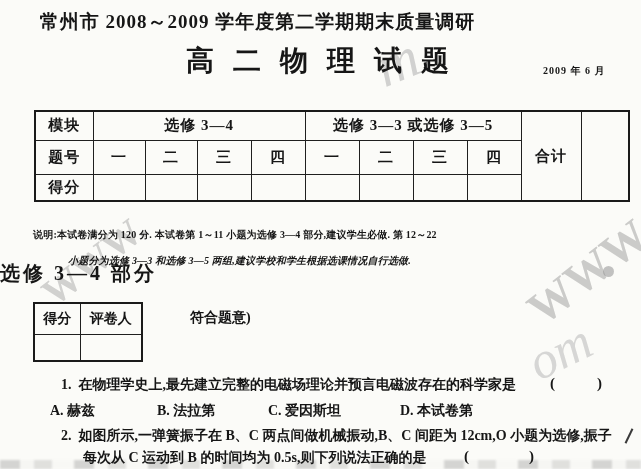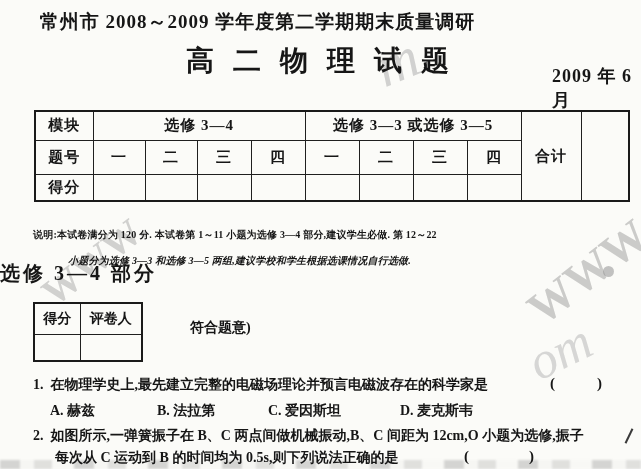--- a/index.html
+++ b/index.html
@@ -15,21 +15,21 @@
   .title-line1 {
     position:absolute; top:9px; left:0; width:515px;
     text-align:center; font-size:19px; font-weight:700; letter-spacing:1px;
   }
   .title-line2 {
     position:absolute; top:42px; left:0; width:641px;
     text-align:center; font-size:28px; font-weight:700; letter-spacing:6px;
   }
   .exam-date {
     position:absolute; top:64px; left:543px;
-    font-size:18px; font-weight:600; letter-spacing:1px;margin-left:9px;
+    font-size:10px; font-weight:600; letter-spacing:1px;
   }
   
   table.score-table {
     position:absolute; top:110px; left:34px;
     border-collapse:collapse; table-layout:fixed; width:590px;
     border:2px solid #1a1a1a;
   }
   table.score-table td {
     border:1.5px solid #1f1f1f;
     text-align:center; vertical-align:middle;
@@ -62,23 +62,23 @@
     border:1.5px solid #1f1f1f; text-align:center; vertical-align:middle;
     font-size:14px; font-weight:700; white-space:nowrap; overflow:hidden;
   }
   table.grader-box tr.gr1 td { height:31px; }
   table.grader-box tr.gr2 td { height:27px; }
   
   .part1 {
     position:absolute; top:304px; left:157px; width:480px;
     font-size:14px; font-weight:700; line-height:27px; white-space:nowrap;
   }
-  .part1 .l2 { padding-left:33px;margin-top:10px; }
-  
-  .qline { position:absolute; font-size:14px; font-weight:600; white-space:nowrap; }
+  .part1 .l2 { padding-left:33px; }
+  
+  .qline { position:absolute; font-size:14px; font-weight:600; white-space:nowrap;margin-left:28px; }
   .q-num { display:inline-block; margin-right:7px; }
   .bracket {
     position:absolute; display:flex; justify-content:space-between;
     font-size:15px; font-weight:600;
   }
   .options-row { position:absolute; top:402px; left:5px; width:641px; height:20px; }
   .options-row span {
     position:absolute; font-size:14px; font-weight:600; white-space:nowrap;
   }
   .opt-a { left:45px; } .opt-b { left:152px; } .opt-c { left:263px; } .opt-d { left:395px; }
@@ -205,21 +205,21 @@
     <span class="q-num">1.</span><span>在物理学史上,最先建立完整的电磁场理论并预言电磁波存在的科学家是</span>
   </div>
   <div class="bracket" style="top:375px; left:550px; width:52px;">
     <span>(</span>
     <span>)</span>
   </div>
   <div class="options-row">
     <span class="opt-a">A. 赫兹</span>
     <span class="opt-b">B. 法拉第</span>
     <span class="opt-c">C. 爱因斯坦</span>
-    <span class="opt-d">D. 麦克斯韦</span>
+    <span class="opt-d">D. 本试卷第</span>
   </div>
 
   <div class="qline" style="top:427px; left:33px;">
     <span class="q-num">2.</span><span>如图所示,一弹簧振子在 B、C 两点间做机械振动,B、C 间距为 12cm,O 小题为选修,振子</span>
   </div>
   <div class="qline" style="top:449px; left:55px;">
     <span>每次从 C 运动到 B 的时间均为 0.5s,则下列说法正确的是</span>
   </div>
   <div class="bracket" style="top:448px; left:464px; width:70px;">
     <span>(</span>

